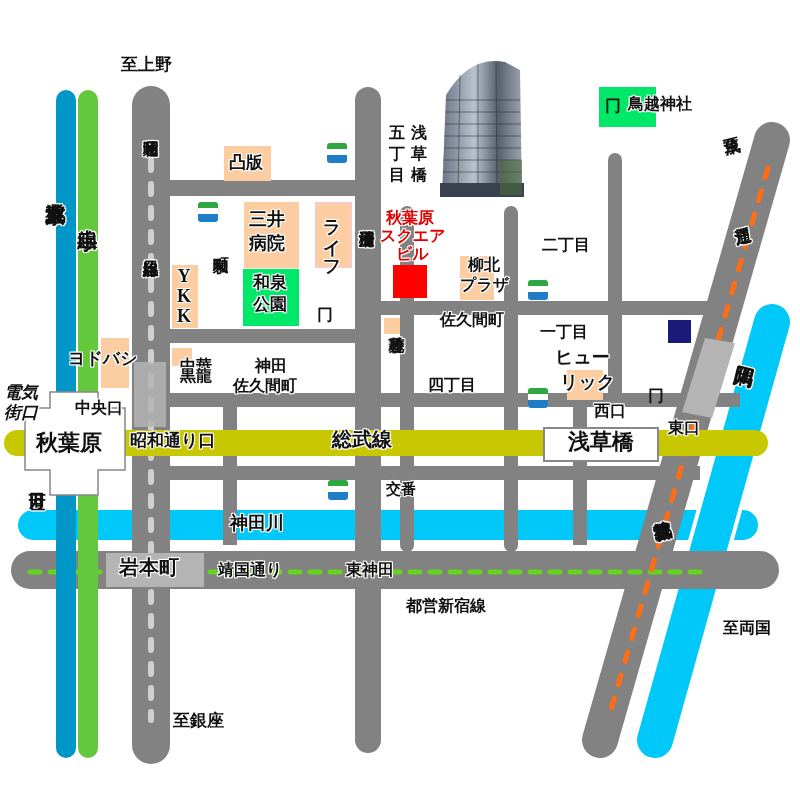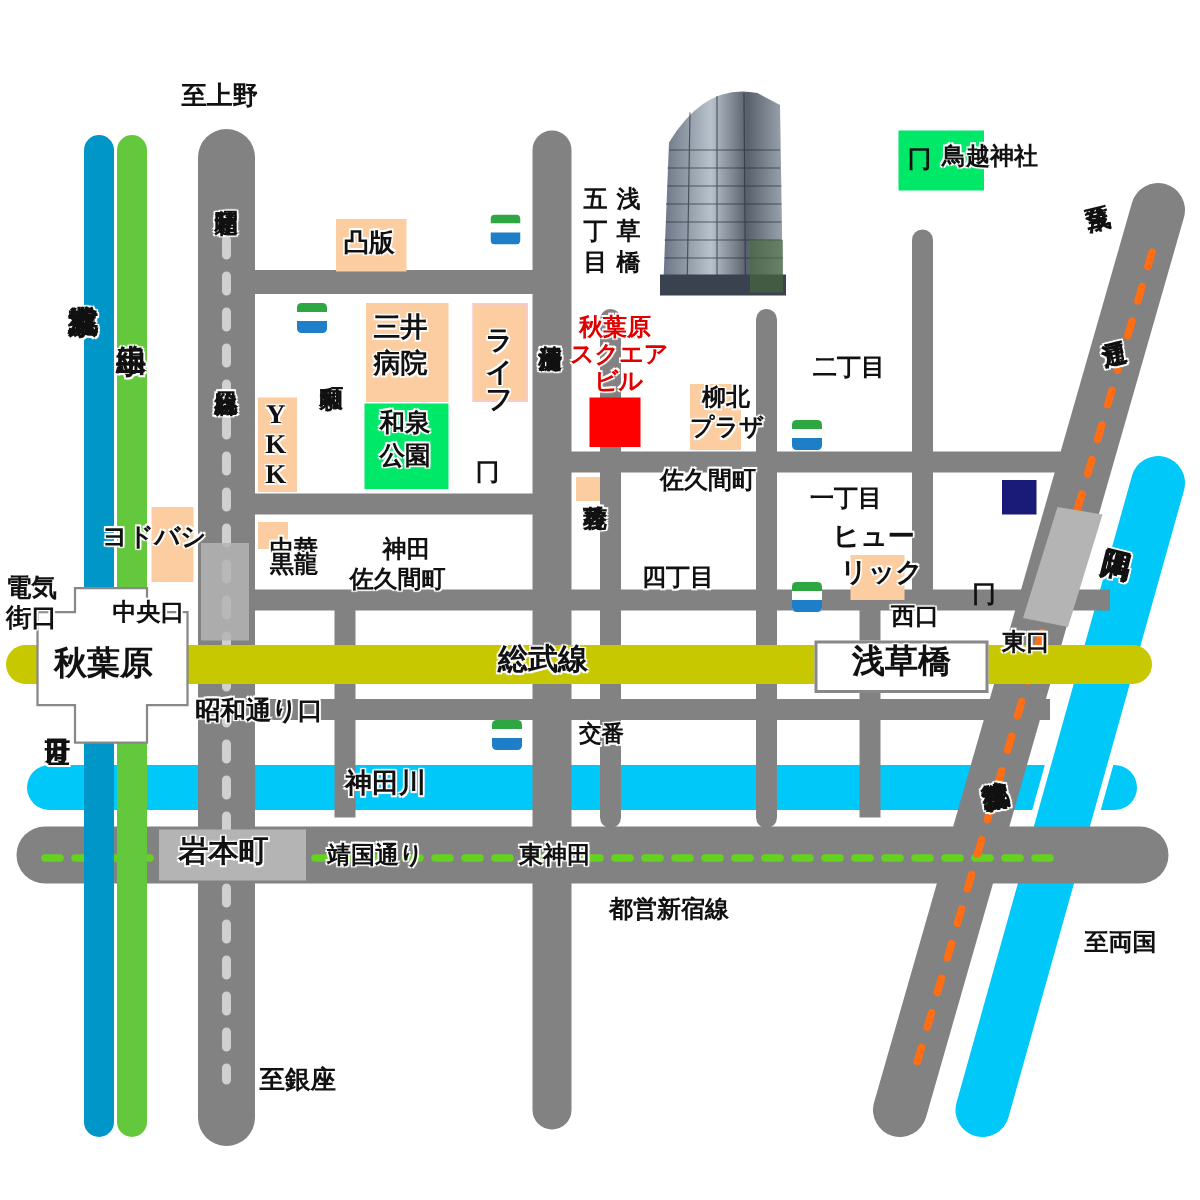--- a/index.html
+++ b/index.html
@@ -173,24 +173,24 @@
 <div class="lbl f20 v" style="left:77px;top:214px;">山手線</div>
 <div class="lbl f20" style="left:332px;top:429px;">総武線</div>
 <div class="lbl f16" style="left:406px;top:598px;">都営新宿線</div>
 <div class="lbl f18 v" style="left:647px;top:508px;transform:rotate(-14deg);">都営浅草線</div>
 
 <div class="lbl f22" style="left:36px;top:431px;">秋葉原</div>
 <div class="lbl f22" style="left:568px;top:430px;">浅草橋</div>
 <div class="lbl f20" style="left:119px;top:557px;">岩本町</div>
 <div class="lbl f16" style="left:346px;top:562px;">東神田</div>
 
-<div class="lbl f17" style="left:4px;top:382px;width:42px;white-space:normal;line-height:20px;">電気街口</div>
+<div class="lbl f17" style="left:4px;top:382px;width:42px;white-space:normal;line-height:20px;font-style:italic;">電気街口</div>
 <div class="lbl f16" style="left:75px;top:400px;">中央口</div>
 <div class="lbl f17 v" style="left:28px;top:480px;">万世口</div>
-<div class="lbl f17" style="left:130px;top:432px;margin-top:34px;">昭和通り口</div>
+<div class="lbl f17" style="left:130px;top:432px;">昭和通り口</div>
 <div class="lbl f16" style="left:554px;top:403px;margin-left:40px;">西口</div>
 <div class="lbl f16" style="left:668px;top:420px;">東口</div>
 
 <div class="lbl f16 v" style="left:142px;top:128px;">昭和通り</div>
 <div class="lbl f16 v" style="left:142px;top:248px;">日比谷線</div>
 <div class="lbl f16 v" style="left:358px;top:218px;">清洲橋通り</div>
 <div class="lbl f16" style="left:440px;top:312px;">佐久間町</div>
 <div class="lbl f16" style="left:218px;top:562px;">靖国通り</div>
 <div class="lbl f16 v" style="left:731px;top:216px;transform:rotate(-14deg);">江戸通り</div>
 

